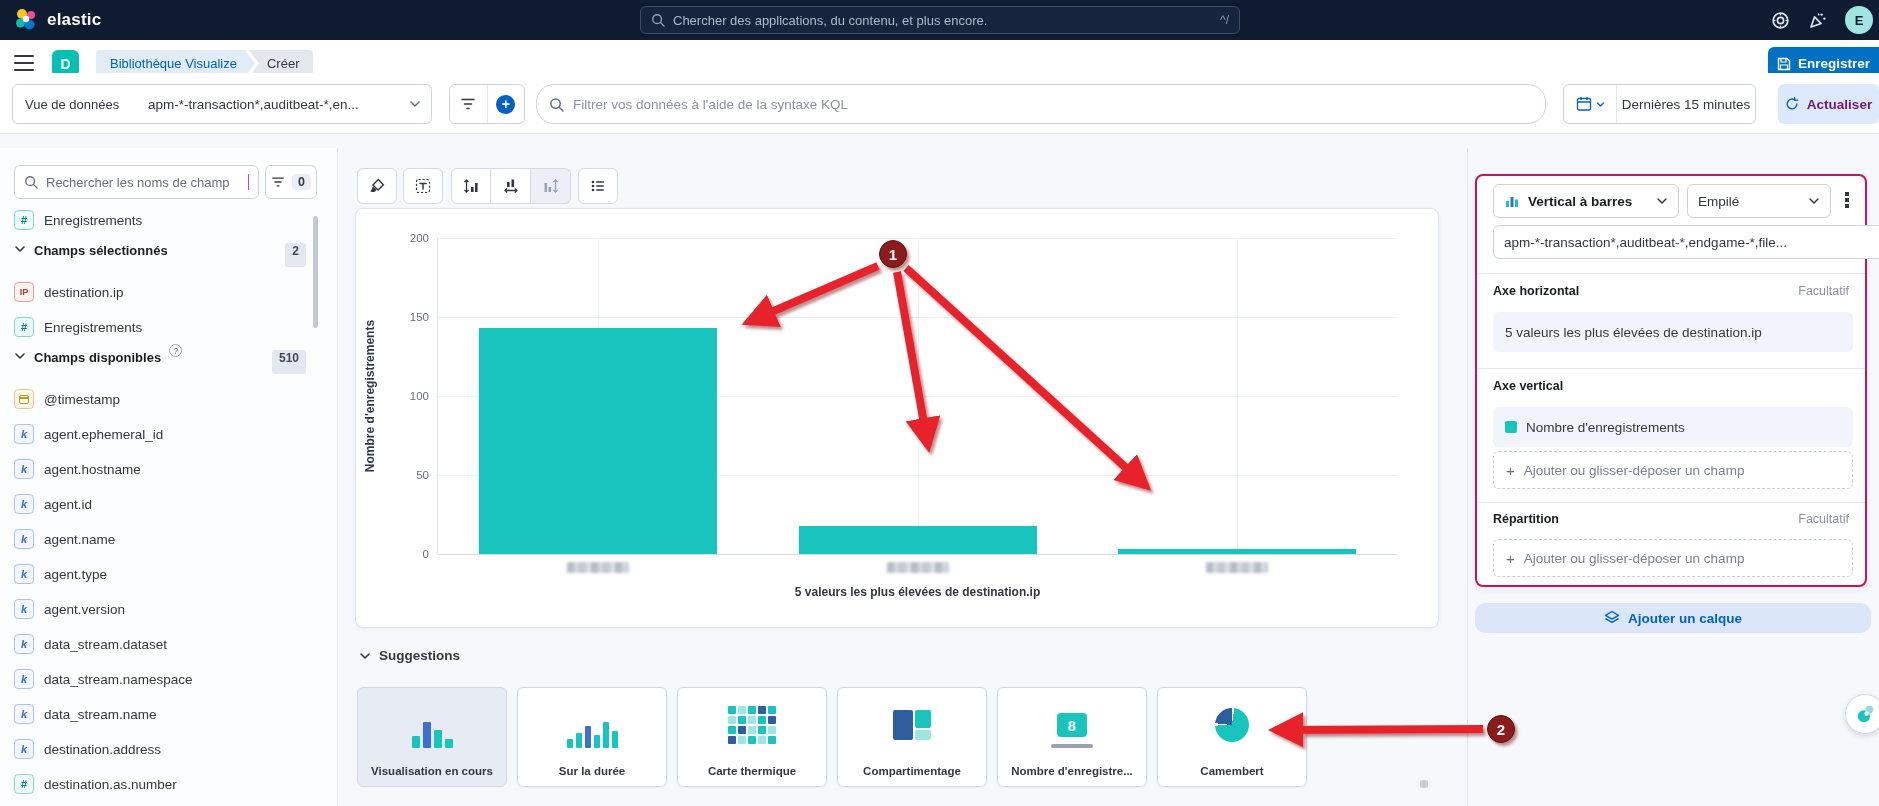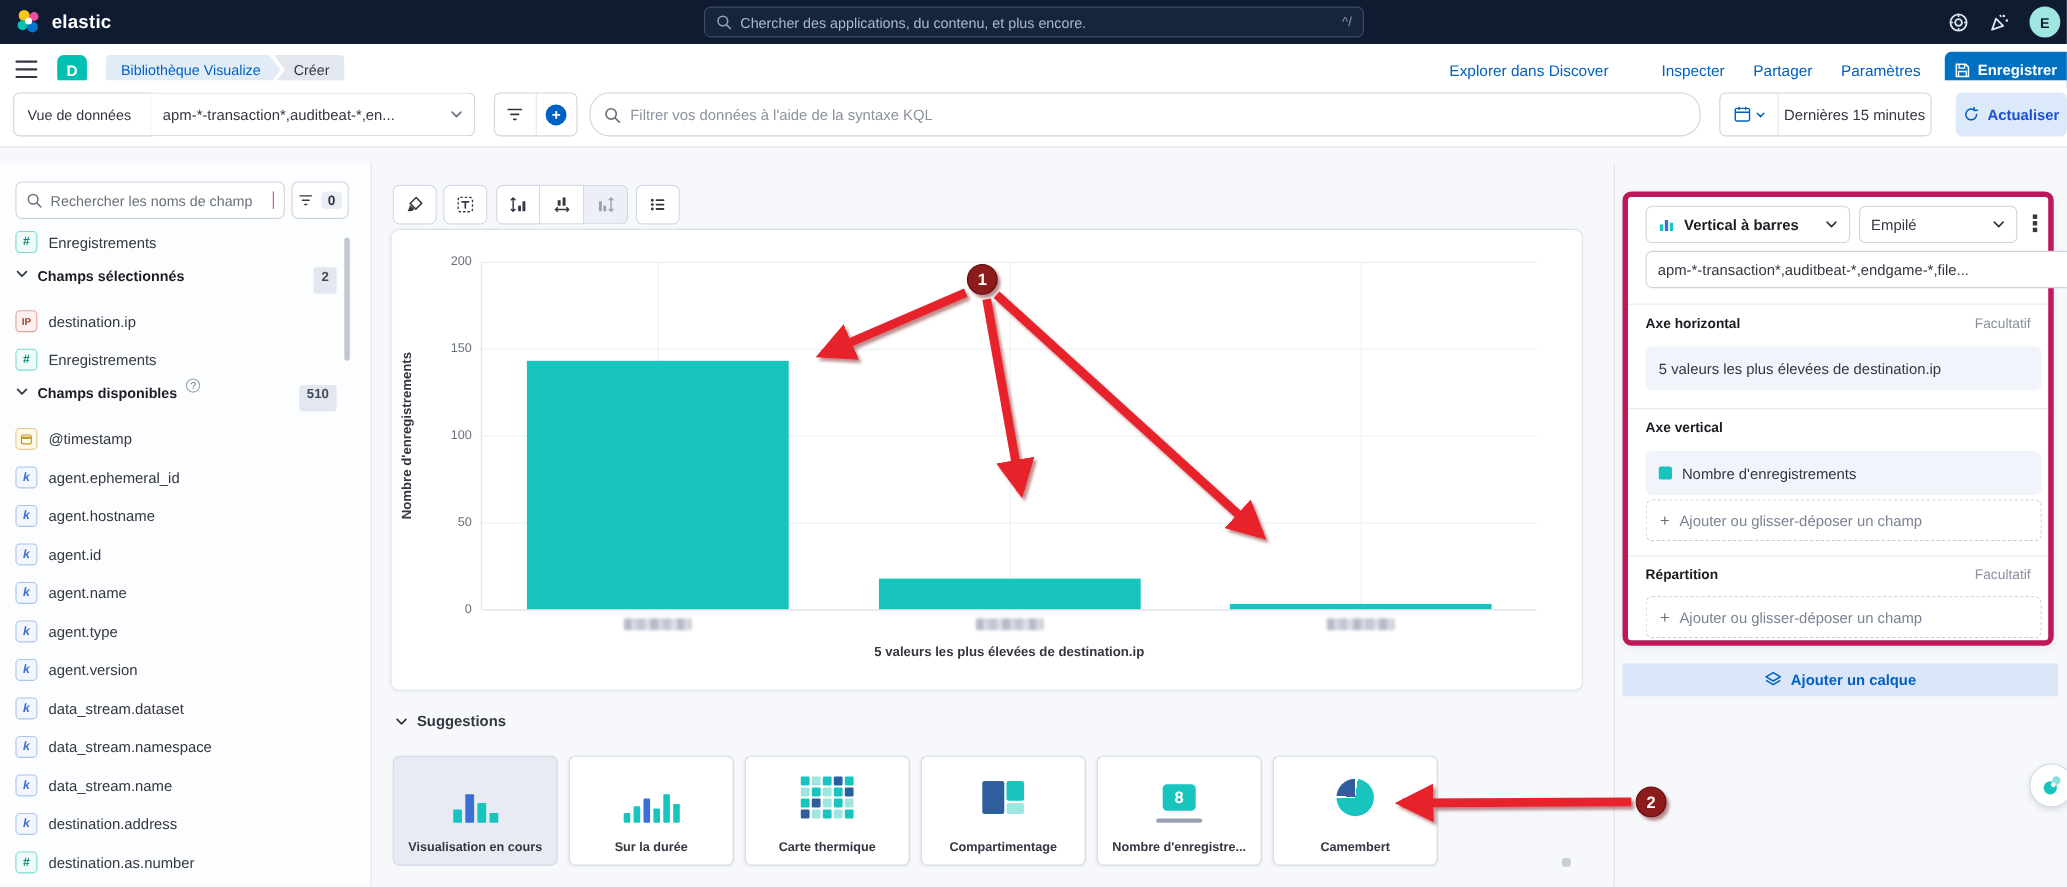--- a/index.html
+++ b/index.html
@@ -37,21 +37,21 @@
 .filteradd{left:449px;width:76px;border-radius:6px}
 .filteradd .cell{width:37px;height:100%;display:flex;align-items:center;justify-content:center}
 .filteradd .sep{width:1px;height:100%;background:#e1e6ee}
 .pluscirc{width:19px;height:19px;border-radius:50%;background:#0061c5;color:#fff;font-size:14px;font-weight:700;display:flex;align-items:center;justify-content:center;line-height:0}
 .kqlbox{left:536px;width:1010px;border-radius:18px;padding:0 12px;gap:9px}
 .kqlbox .ph{color:#8b919e;font-size:13.5px}
 .datebox{left:1563px;width:193px;border-radius:6px}
 .datebox .dcell{width:52px;height:100%;display:flex;align-items:center;justify-content:center;gap:4px}
 .datebox .sep{width:1px;height:100%;background:#e1e6ee}
 .datebox .dtxt{flex:1;text-align:center;font-size:13.5px;color:#343741}
-.refreshbtn{position:absolute;left:1778px;top:11px;width:101px;height:40px;background:#dbe9fa;border-radius:6px;color:#1d4ed8;font-weight:600;font-size:13.5px;display:flex;align-items:center;justify-content:center;gap:8px;cursor:pointer}
+.refreshbtn{position:absolute;left:1778px;top:11px;width:101px;height:40px;background:#dbe9fa;border-radius:6px;color:#701a75;font-weight:600;font-size:13.5px;display:flex;align-items:center;justify-content:center;gap:8px;cursor:pointer}
 
 .sidebar{position:absolute;left:0;top:148px;width:338px;height:658px;background:#fcfdfe;border-right:1px solid #dfe3ec;overflow:hidden}
 .fsearch{position:absolute;left:14px;top:17px;width:245px;height:34px;border:1px solid #ced4de;border-radius:6px;background:#fff;display:flex;align-items:center;padding:0 9px;gap:8px}
 .fsearch .ph{color:#69707d;white-space:nowrap;overflow:hidden;flex:1}
 .caret{width:1.5px;height:16px;background:#d8467f}
 .fcountbox{position:absolute;left:265px;top:17px;width:52px;height:34px;border:1px solid #ced4de;border-radius:6px;background:#fff;display:flex;align-items:center;justify-content:center;gap:7px;cursor:pointer}
 .fcountnum{background:#e9edf4;border-radius:4px;padding:1px 6px;font-size:12.5px;font-weight:700;color:#343741}
 .fieldlist{position:absolute;left:14px;top:60px;width:292px}
 .frow{display:flex;align-items:center;gap:10px;height:24px;margin-bottom:11px;cursor:pointer}
 .fname{font-size:13.5px;color:#343741;white-space:nowrap}
@@ -97,34 +97,34 @@
 .sb.d{background:#3c6fd4}
 .hm{display:grid;grid-template-columns:repeat(5,8px);grid-auto-rows:8px;gap:2px}
 .hm i{border-radius:1px}
 .metricbox{width:30px;height:24px;background:#17c5be;border-radius:4px;color:#fff;font-weight:700;font-size:15px;display:flex;align-items:center;justify-content:center}
 .metricbase{position:absolute;left:50%;transform:translateX(-50%);top:56px;width:42px;height:4px;background:#98a2b3;border-radius:2px}
 .pie{width:34px;height:34px;border-radius:50%;background:conic-gradient(#fff 0 8deg,#17c5be 8deg 268deg,#fff 268deg 276deg,#2e5e9e 276deg 360deg)}
 .tm{display:flex;gap:2px}
 .hsdot{position:absolute;left:1420px;top:780px;width:8px;height:8px;border-radius:2px;background:#c9cfd9}
 
 .vline{position:absolute;left:1467px;top:148px;width:1px;height:658px;background:#dfe3ec}
-.rpanel{position:absolute;left:1475px;top:174px;width:392px;height:413px;background:#fff;border:5px solid #be185d;border-radius:8px;box-shadow:0 2px 6px rgba(50,60,90,.08)}
+.rpanel{position:absolute;left:1475px;top:174px;width:392px;height:413px;background:#fff;border:2px solid #be185d;border-radius:8px;box-shadow:0 2px 6px rgba(50,60,90,.08)}
 .selbox{position:absolute;height:34px;border:1px solid #ced4de;border-radius:6px;background:#fff;display:flex;align-items:center;padding:0 10px;gap:8px;cursor:pointer}
 .selbox .txt{white-space:nowrap;overflow:hidden;flex:1;font-size:13.5px}
 .bold{font-weight:700;color:#1a1c21}
 .kebab{position:absolute;left:368px;top:16px;display:flex;flex-direction:column;gap:2.5px;cursor:pointer}
 .kebab i{width:3.5px;height:3.5px;background:#343741}
 .rdiv{position:absolute;left:0;width:100%;height:1px;background:#e4e9f1}
 .seclab{position:absolute;left:16px;font-weight:700;font-size:12.5px;color:#1a1c21}
 .optlab{position:absolute;right:16px;font-size:12.5px;color:#8b919e}
 .dimbox{position:absolute;left:16px;width:360px;height:40px;background:#f1f4fa;border-radius:6px;display:flex;align-items:center;padding:0 12px;gap:9px;font-size:13.5px;color:#343741;cursor:pointer}
 .swatch{width:12px;height:12px;border-radius:2px;background:#17c5be}
 .dashbox{position:absolute;left:16px;width:360px;height:38px;border:1.5px dashed #c6cdd9;border-radius:6px;display:flex;align-items:center;padding:0 12px;gap:9px;font-size:13.5px;color:#7a8294;cursor:pointer}
 .plus{font-size:15px;color:#69707d}
-.addlayer{position:absolute;left:1475px;top:603px;width:396px;height:30px;background:#dbe7f9;border-radius:0;color:#0061c5;font-weight:600;font-size:13.5px;display:flex;align-items:center;justify-content:center;gap:8px;cursor:pointer}
+.addlayer{position:absolute;left:1475px;top:603px;width:396px;height:30px;background:#dbe7f9;border-radius:10px;color:#0061c5;font-weight:600;font-size:13.5px;display:flex;align-items:center;justify-content:center;gap:8px;cursor:pointer}
 
 .fab{position:absolute;left:1845px;top:694px;width:40px;height:40px;border-radius:50%;background:#fff;border:1px solid #d3dae6;box-shadow:0 2px 6px rgba(40,50,80,.15);display:flex;align-items:center;justify-content:center;cursor:pointer}
 
 .anno{position:absolute;left:0;top:0;width:1879px;height:806px;pointer-events:none;z-index:60}
 </style>
 </head>
 <body>
 
 <div id="app">
 
@@ -171,26 +171,20 @@
     <div class="burger">
         <i></i>
         <i></i>
         <i></i>
       </div>
     <div class="appbadge">D</div>
     <div class="crumbs">
       <span class="crumb1">Bibliothèque Visualize</span>
       <span class="crumb2">Créer</span>
     </div>
-    <div class="navlinks" id="navLinks">
-        <span class="navlink">Explorer dans Discover</span>
-        <span class="navlink">Inspecter</span>
-        <span class="navlink">Partager</span>
-        <span class="navlink">Paramètres</span>
-      </div>
     <div class="savebtn">
       <svg width="14" height="14" viewBox="0 0 14 14">
           <path d="M1.5 1.5h8.5l2.5 2.5v8.5h-11z" fill="none" stroke="#fff" stroke-width="1.4"></path>
           <path d="M4 1.5v3.5h5V1.5M3.5 12.5V8h7v4.5" fill="none" stroke="#fff" stroke-width="1.2"></path>
         </svg>
       <span>Enregistrer</span>
     </div>
   </div>
 
   <div class="queryrow">

